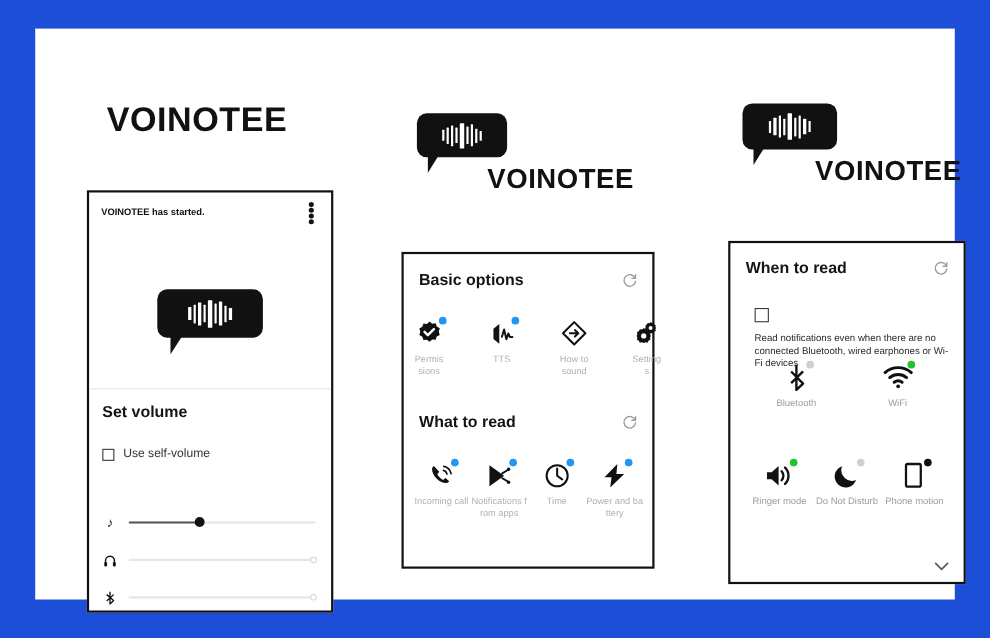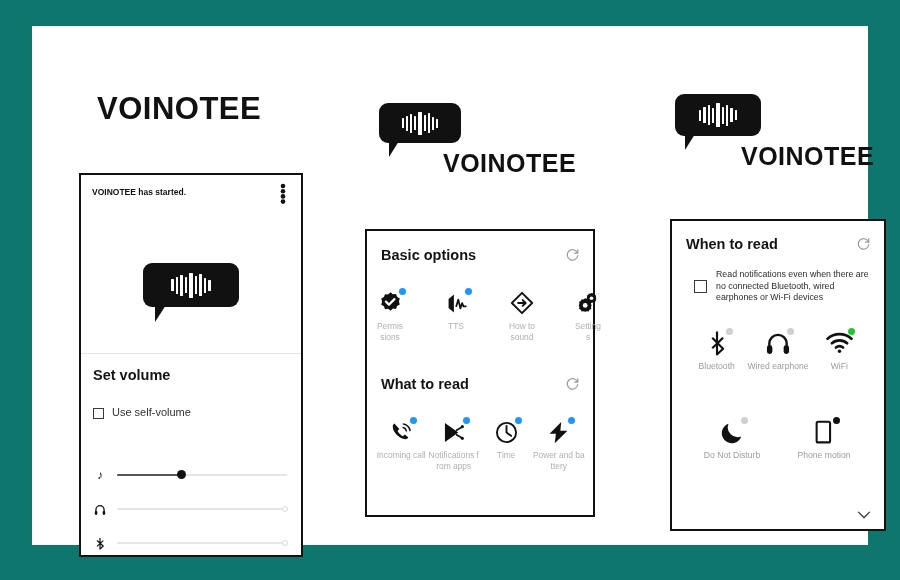--- a/index.html
+++ b/index.html
@@ -5,21 +5,21 @@
   * { box-sizing: border-box; margin: 0; padding: 0; }
   html, body {
     width: 900px; height: 580px;
     font-family: "Liberation Sans", sans-serif;
     background: #b7e183;
     overflow: hidden;
   }
   #stage {
     position: relative;
     width: 900px; height: 580px;
-    background: #0f766e;
+    background: #1d4ed8;
     padding-left: 44px;
   }
   .white-card {
     position: absolute;
     left: 32px; top: 26px;
     width: 836px; height: 519px;
     background: #ffffff;
   }
 
   
@@ -163,24 +163,24 @@
     color: #b0b0b0;
     text-align: center;
     word-break: break-all;
   }
 
   
   #logo3 {
     position: absolute; left: 643px; top: 68px;
     width: 200px; height: 78px;
   }
-  #panel3 { left: 630px; top: 193px; width: 216px; height: 312px; margin-left: 8px; }
+  #panel3 { left: 630px; top: 193px; width: 216px; height: 312px; }
   #p3-chk {
     position: absolute; left: 22px; right: 12px; top: 48px;
-    display: flex; align-items: flex-start; gap: 9px;
+    display: flex; align-items: flex-start; gap: 9px; flex-direction: column;
   }
   #p3-chk .chk-label { font-size: 8.8px; line-height: 11.5px; color: #2b2b2b; }
   #p3-chevron {
     position: absolute; right: 13px; bottom: 8px;
     color: #555; font-size: 13px; line-height: 1;
   }
   #panel3 .glabel { color: #9c9c9c; font-size: 8.6px; word-break: normal; }
 </style>
 </head>
 <body>
@@ -433,47 +433,46 @@
         <div class="gitem" style="width:62px;">
           <div class="gicon">
             <svg width="24" height="26" viewBox="0 0 20 24">
               <path d="M10 1.4v21.2l5.6-5.3L5.6 7.1M5.6 16.9L15.6 7.1" fill="none" stroke="#111" stroke-width="2" stroke-linejoin="round"></path>
             </svg>
             <span class="dot gray"></span>
           </div>
           <div class="glabel">Bluetooth</div>
         </div>
 
-        <div class="gitem" style="width:62px;">
-          <div class="gicon">
-            <svg width="26" height="25" viewBox="0 0 24 22">
-              <path d="M4 15.5V11a8 8 0 0 1 16 0v4.5" fill="none" stroke="#111" stroke-width="2.2"></path>
-              <rect x="1.8" y="12.6" width="5" height="8" rx="2.3" fill="#111"></rect>
-              <rect x="17.2" y="12.6" width="5" height="8" rx="2.3" fill="#111"></rect>
-            </svg>
-            <span class="dot gray"></span>
-          </div>
-          <div class="glabel">Wired earphone</div>
-        </div>
 
         <div class="gitem" style="width:62px;">
           <div class="gicon">
             <svg width="27" height="22" viewBox="0 0 24 18">
               <path d="M1.4 5.2a16 16 0 0 1 21.2 0" fill="none" stroke="#111" stroke-width="2.4" stroke-linecap="round"></path>
               <path d="M5.2 9.2a10.4 10.4 0 0 1 13.6 0" fill="none" stroke="#111" stroke-width="2.4" stroke-linecap="round"></path>
               <path d="M8.8 13a5.2 5.2 0 0 1 6.4 0" fill="none" stroke="#111" stroke-width="2.4" stroke-linecap="round"></path>
               <circle cx="12" cy="16.3" r="1.5" fill="#111"></circle>
             </svg>
             <span class="dot green"></span>
           </div>
           <div class="glabel">WiFi</div>
         </div>
       </div>
 
       <div class="icon-grid" style="top:197px;left:14px;right:14px;">
+        <div class="gitem" style="width:62px;">
+          <div class="gicon">
+            <svg width="27" height="25" viewBox="0 0 24 22">
+              <path d="M2 8.2h3.8L11.4 3.2v15.6L5.8 13.8H2z" fill="#111"></path>
+              <path d="M13.8 7.4a5.2 5.2 0 0 1 0 7.2M16.6 4.4a9.2 9.2 0 0 1 0 13.2" fill="none" stroke="#111" stroke-width="1.9" stroke-linecap="round"></path>
+            </svg>
+            <span class="dot green"></span>
+          </div>
+          <div class="glabel">Ringer mode</div>
+        </div>
 
         <div class="gitem" style="width:62px;">
           <div class="gicon">
             <svg width="25" height="25" viewBox="0 0 24 24">
               <path d="M20.4 15.8A9.4 9.4 0 0 1 8.2 3.6 9.6 9.6 0 1 0 20.4 15.8z" fill="#111"></path>
             </svg>
             <span class="dot gray"></span>
           </div>
           <div class="glabel">Do Not Disturb</div>
         </div>

